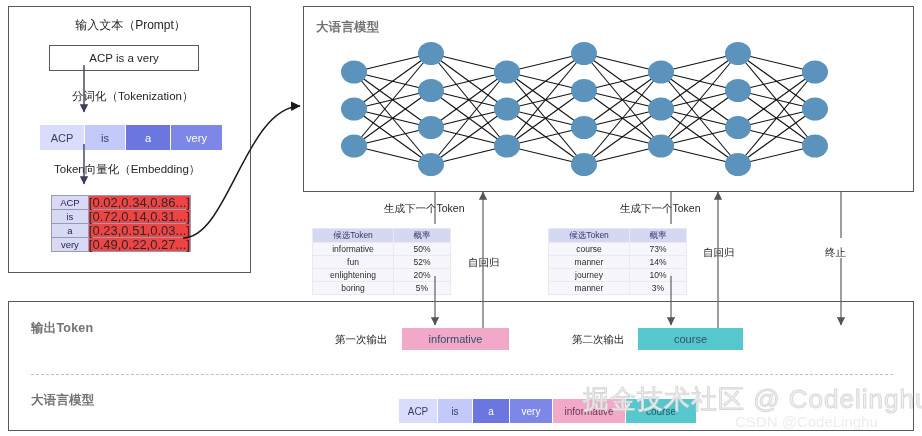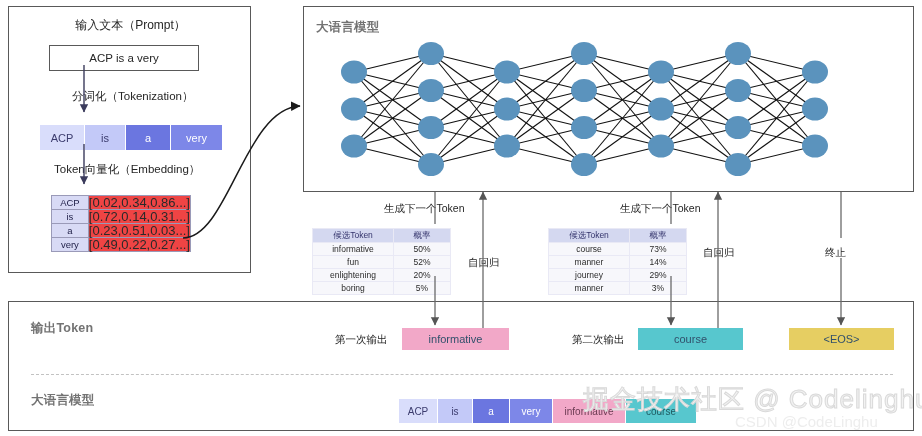--- a/index.html
+++ b/index.html
@@ -318,42 +318,41 @@
     <tr>
       <td class="c0">course</td>
       <td class="c1">73%</td>
     </tr>
     <tr>
       <td class="c0">manner</td>
       <td class="c1">14%</td>
     </tr>
     <tr>
       <td class="c0">journey</td>
-      <td class="c1">29%</td>
+      <td class="c1">10%</td>
     </tr>
     <tr>
       <td class="c0">manner</td>
       <td class="c1">3%</td>
     </tr>
   </tbody>
     </table>
 
   <div class="flow-label" style="left:384px;top:202px;">生成下一个Token</div>
   <div class="flow-label" style="left:620px;top:202px;">生成下一个Token</div>
   <div class="flow-label" style="left:468px;top:256px;">自回归</div>
   <div class="flow-label" style="left:703px;top:246px;">自回归</div>
   <div class="flow-label" style="left:825px;top:246px;">终止</div>
 
   <div class="side-label" style="left:335px;top:333px;">第一次输出</div>
   <div class="chip" style="left:402px;top:328px;width:107px;background:#f2a8c8;">informative</div>
 
   <div class="side-label" style="left:572px;top:333px;">第二次输出</div>
   <div class="chip" style="left:638px;top:328px;width:105px;background:#57c7ce;">course</div>
 
-  <div class="chip" style="left:789px;top:328px;width:105px;background:#e6ce62;">&lt;EOS&gt;</div>
 
   <div class="outstrip" style="left:399px;top:399px;">
     <div class="tok" style="width:39px;background:#d9ddfb;">
         <span>ACP</span>
       </div>
     <div class="tok" style="width:35px;background:#c3c9f8;">
         <span>is</span>
       </div>
     <div class="tok" style="width:37px;background:#6b76e0;color:#fff;">
         <span>a</span>

